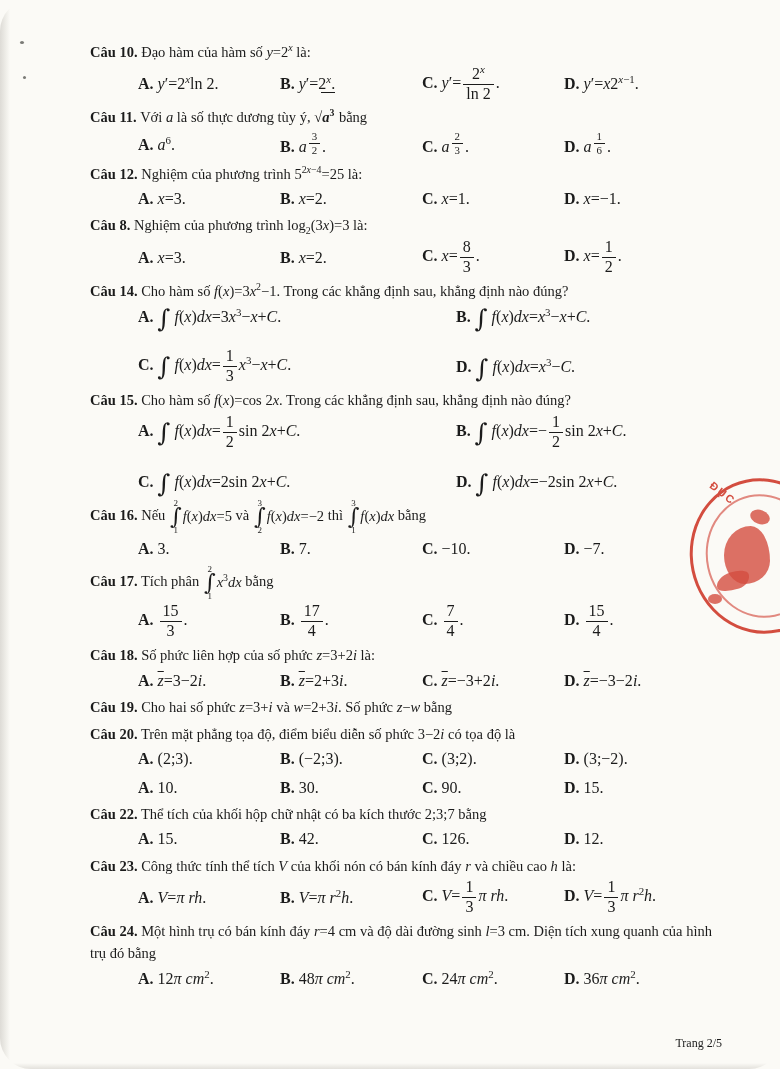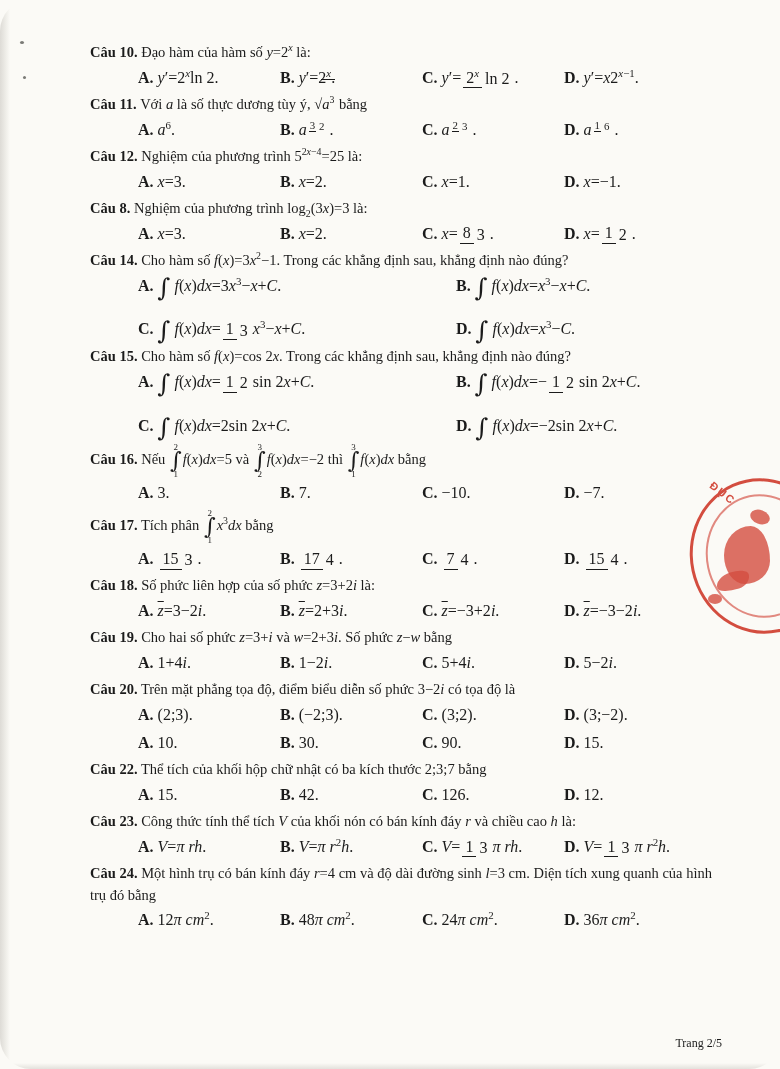--- a/index.html
+++ b/index.html
@@ -33,34 +33,34 @@
   .opts{margin-left:48px;margin-top:2px;font-size:16px;align-items:center;}
   .opts-4col{display:grid;grid-template-columns:142px 142px 142px auto;}
   .opts-2col{display:grid;grid-template-columns:318px auto;row-gap:20px;}
   .opt{white-space:nowrap;line-height:1.45;}
   .opt b{font-weight:bold;}
 
   
   .m i{font-style:italic;font-family:"Liberation Serif","DejaVu Serif",serif;}
   .m sup{font-size:.68em;line-height:0;}
   .m sub{font-size:.68em;line-height:0;}
-  .frac{display:inline-flex;text-align:center;
-    vertical-align:middle;margin:0 2px;line-height:1.05;align-items:center;}
+  .frac{display:inline-flex;flex-direction:column;text-align:center;
+    vertical-align:middle;margin:0 2px;line-height:1.05;}
   .frac .num{display:block;border-bottom:1px solid var(--ink);padding:0 3px 1px;}
   .frac .den{display:block;padding:1px 3px 0;}
   sup .frac .num{border-bottom-width:1px;padding:0 1px;}
   .int-sign{font-size:1.55em;line-height:.85;vertical-align:middle;
     font-family:"DejaVu Serif","Liberation Serif",serif;}
   .intlim{display:inline-flex;flex-direction:column;align-items:center;
     vertical-align:middle;line-height:1;margin:0 1px;}
   .intlim .lim{font-size:9px;line-height:1;}
   .intlim .int-sign{line-height:.8;}
   .sqrt{white-space:nowrap;}
   .sqrt .rad{margin-right:-1px;}
-  .sqrt .bod{border-top:1px solid var(--ink);padding:16px 1px;}
+  .sqrt .bod{border-top:1px solid var(--ink);padding:16px 1px;font-weight:bold;}
   .overbar{text-decoration:overline;}
   .rm{font-style:normal;}
 
   .footer{position:absolute;right:58px;bottom:18px;font-size:12px;}
 
   
   .stamp{position:absolute;top:474px;right:-58px;width:152px;height:164px;
     color:var(--stamp);opacity:.9;}
   .stamp-ring{position:absolute;inset:4px;border:3px solid currentColor;
     border-radius:50%;transform:rotate(-12deg);}
@@ -245,26 +245,20 @@
           <span class="opt"><b>B.</b> <span class="m"><span class="m"><span class="overbar"><i>z</i></span>=2+3<i>i</i>.</span></span></span>
           <span class="opt"><b>C.</b> <span class="m"><span class="m"><span class="overbar"><i>z</i></span>=−3+2<i>i</i>.</span></span></span>
           <span class="opt"><b>D.</b> <span class="m"><span class="m"><span class="overbar"><i>z</i></span>=−3−2<i>i</i>.</span></span></span>
         </div>
   </div>
       <div class="q">
     <div class="q-title">
       <span class="q-label">Câu 19.</span>
       <span class="q-text m">Cho hai số phức <span class="m"><i>z</i>=3+<i>i</i></span> và <span class="m"><i>w</i>=2+3<i>i</i>.</span> Số phức <span class="m"><i>z</i>−<i>w</i></span> bằng</span>
     </div>
-    <div class="opts opts-4col">
-          <span class="opt"><b>A.</b> <span class="m"><span class="m">1+4<i>i</i>.</span></span></span>
-          <span class="opt"><b>B.</b> <span class="m"><span class="m">1−2<i>i</i>.</span></span></span>
-          <span class="opt"><b>C.</b> <span class="m"><span class="m">5+4<i>i</i>.</span></span></span>
-          <span class="opt"><b>D.</b> <span class="m"><span class="m">5−2<i>i</i>.</span></span></span>
-        </div>
   </div>
       <div class="q">
     <div class="q-title">
       <span class="q-label">Câu 20.</span>
       <span class="q-text m">Trên mặt phẳng tọa độ, điểm biểu diễn số phức <span class="m">3−2<i>i</i></span> có tọa độ là</span>
     </div>
     <div class="opts opts-4col">
           <span class="opt"><b>A.</b> <span class="m"><span class="m">(2;3).</span></span></span>
           <span class="opt"><b>B.</b> <span class="m"><span class="m">(−2;3).</span></span></span>
           <span class="opt"><b>C.</b> <span class="m"><span class="m">(3;2).</span></span></span>

